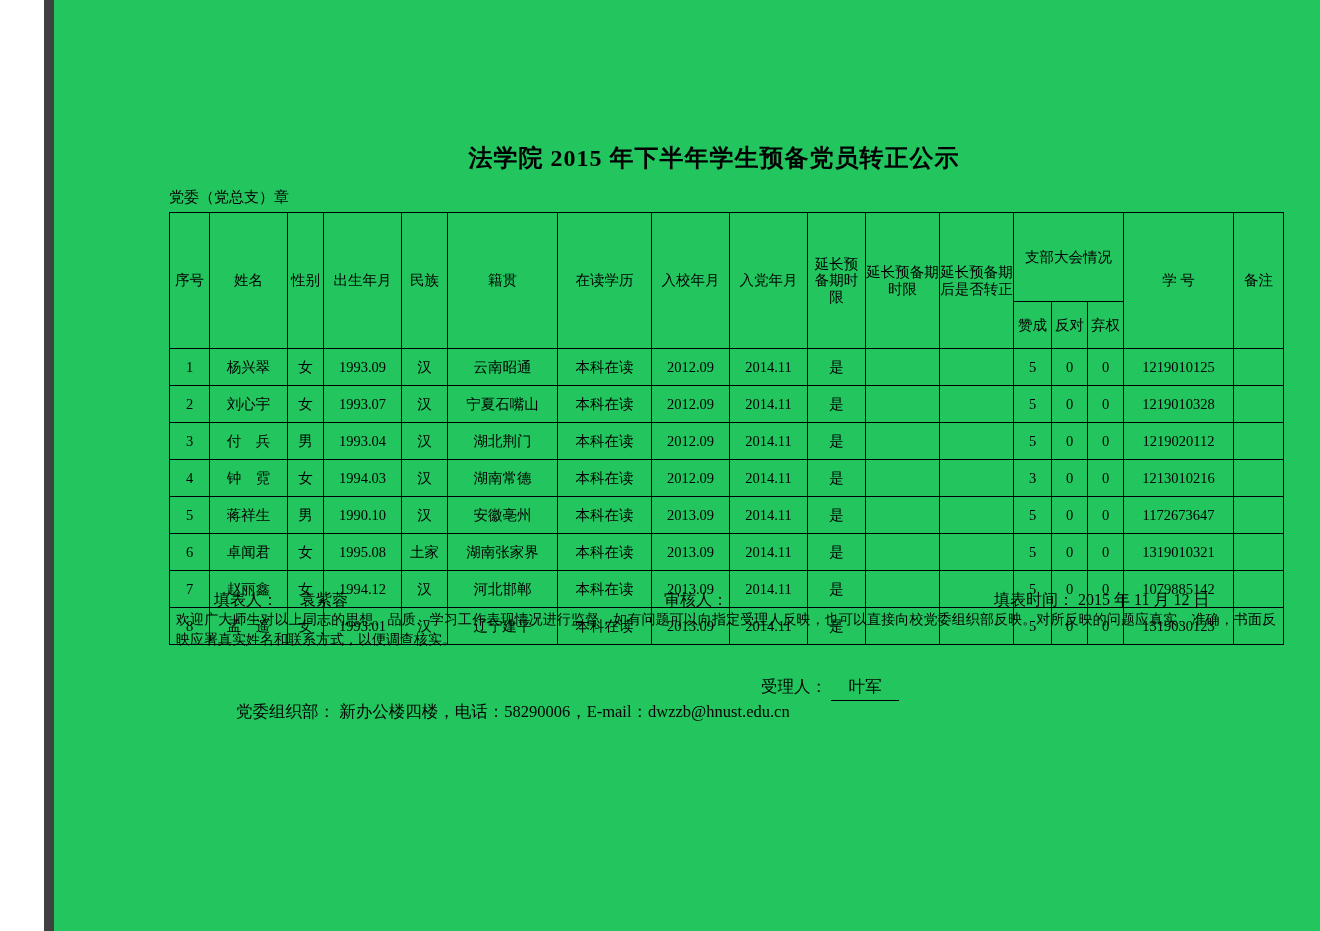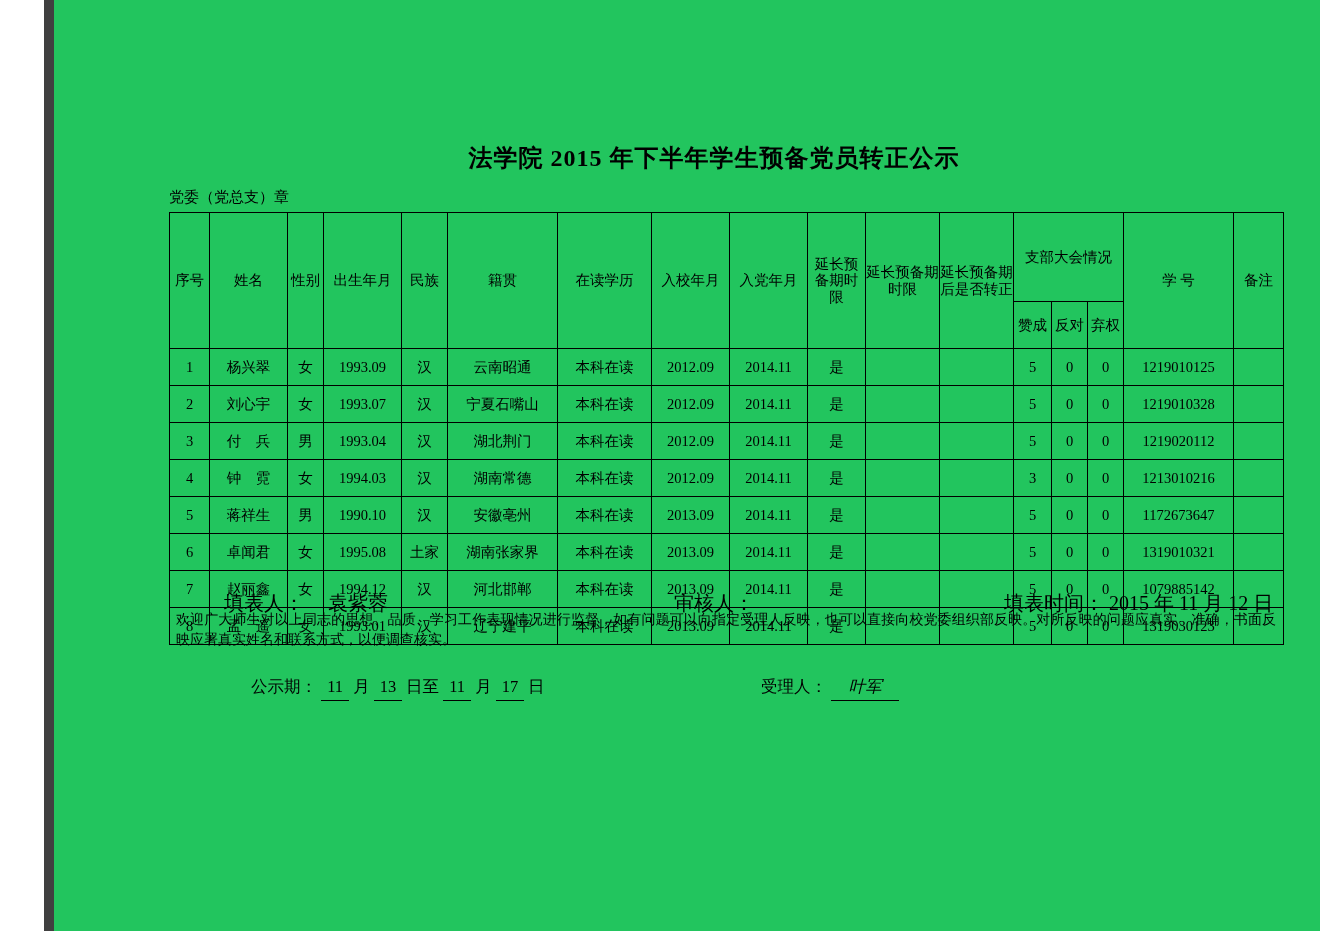--- a/index.html
+++ b/index.html
@@ -75,24 +75,24 @@
   }
   .vtext {
     line-height: 1.1;
   }
   .name-cell {
     letter-spacing: 0px;
   }
   .sig-row {
     position: absolute;
     top: 590px;
-    left: 105px;
+    left: 95px;
     width: 1110px;
     height: 26px;
-    font-size: 20px;
+    font-size: 16px;
   }
   .sig-filler { position: absolute; left: 55px; top: 0; }
   .sig-checker { position: absolute; left: 505px; top: 0; }
   .sig-date { position: absolute; left: 835px; top: 0; }
   .para {
     position: absolute;
     top: 610px;
     left: 112px;
     width: 1100px;
     font-size: 14px;
@@ -110,21 +110,21 @@
   .lrow { position: relative; height: 25px; }
   .l1a { position: absolute; left: 75px; }
   .underline {
     display: inline-block;
     border-bottom: 1px solid #000000;
     text-align: center;
     padding: 0 3px;
   }
   .u-d1 { min-width: 22px; }
   .u-d2 { min-width: 22px; }
-  .u-person { min-width: 62px; font-style: italic; }
+  .u-person { min-width: 62px; }
   .u-place { min-width: 196px; }
   .l1b { position: absolute; left: 585px; }
   .l2a { position: absolute; left: 65px; }
   .l2b { position: absolute; left: 585px; }
   .l3a { position: absolute; left: 60px; }
 </style>
 </head>
 <body>
 
 <div class="page">
@@ -347,32 +347,27 @@
       <span class="sig-date">
         <span>填表时间：</span>
         <span>2015 年 11 月 12 日</span>
       </span>
     </div>
 
     <div class="para">欢迎广大师生对以上同志的思想、品质、学习工作表现情况进行监督，如有问题可以向指定受理人反映，也可以直接向校党委组织部反映。对所反映的问题应真实、准确，书面反映应署真实姓名和联系方式，以便调查核实。</div>
 
     <div class="lines">
       <div class="lrow">
-        <span class="l1a">
-          <span>公示期：</span>
-          <span class="underline u-d1">11</span>
-          <span>月</span>
-          <span class="underline u-d2">13</span>
-          <span>日至</span>
-          <span class="underline u-d1">11</span>
-          <span>月</span>
-          <span class="underline u-d2">17</span>
-          <span>日</span>
-        </span>
         <span class="l1b">
           <span>受理人：</span>
           <span class="underline u-person">叶军</span>
         </span>
       </div>
+      <div class="lrow">
+        <span class="l3a">
+          <span>党委组织部：</span>
+          <span>新办公楼四楼，电话：58290006，E-mail：dwzzb@hnust.edu.cn</span>
+        </span>
+      </div>
     </div>
 
   </div>
 </div>
 
 </body></html>

